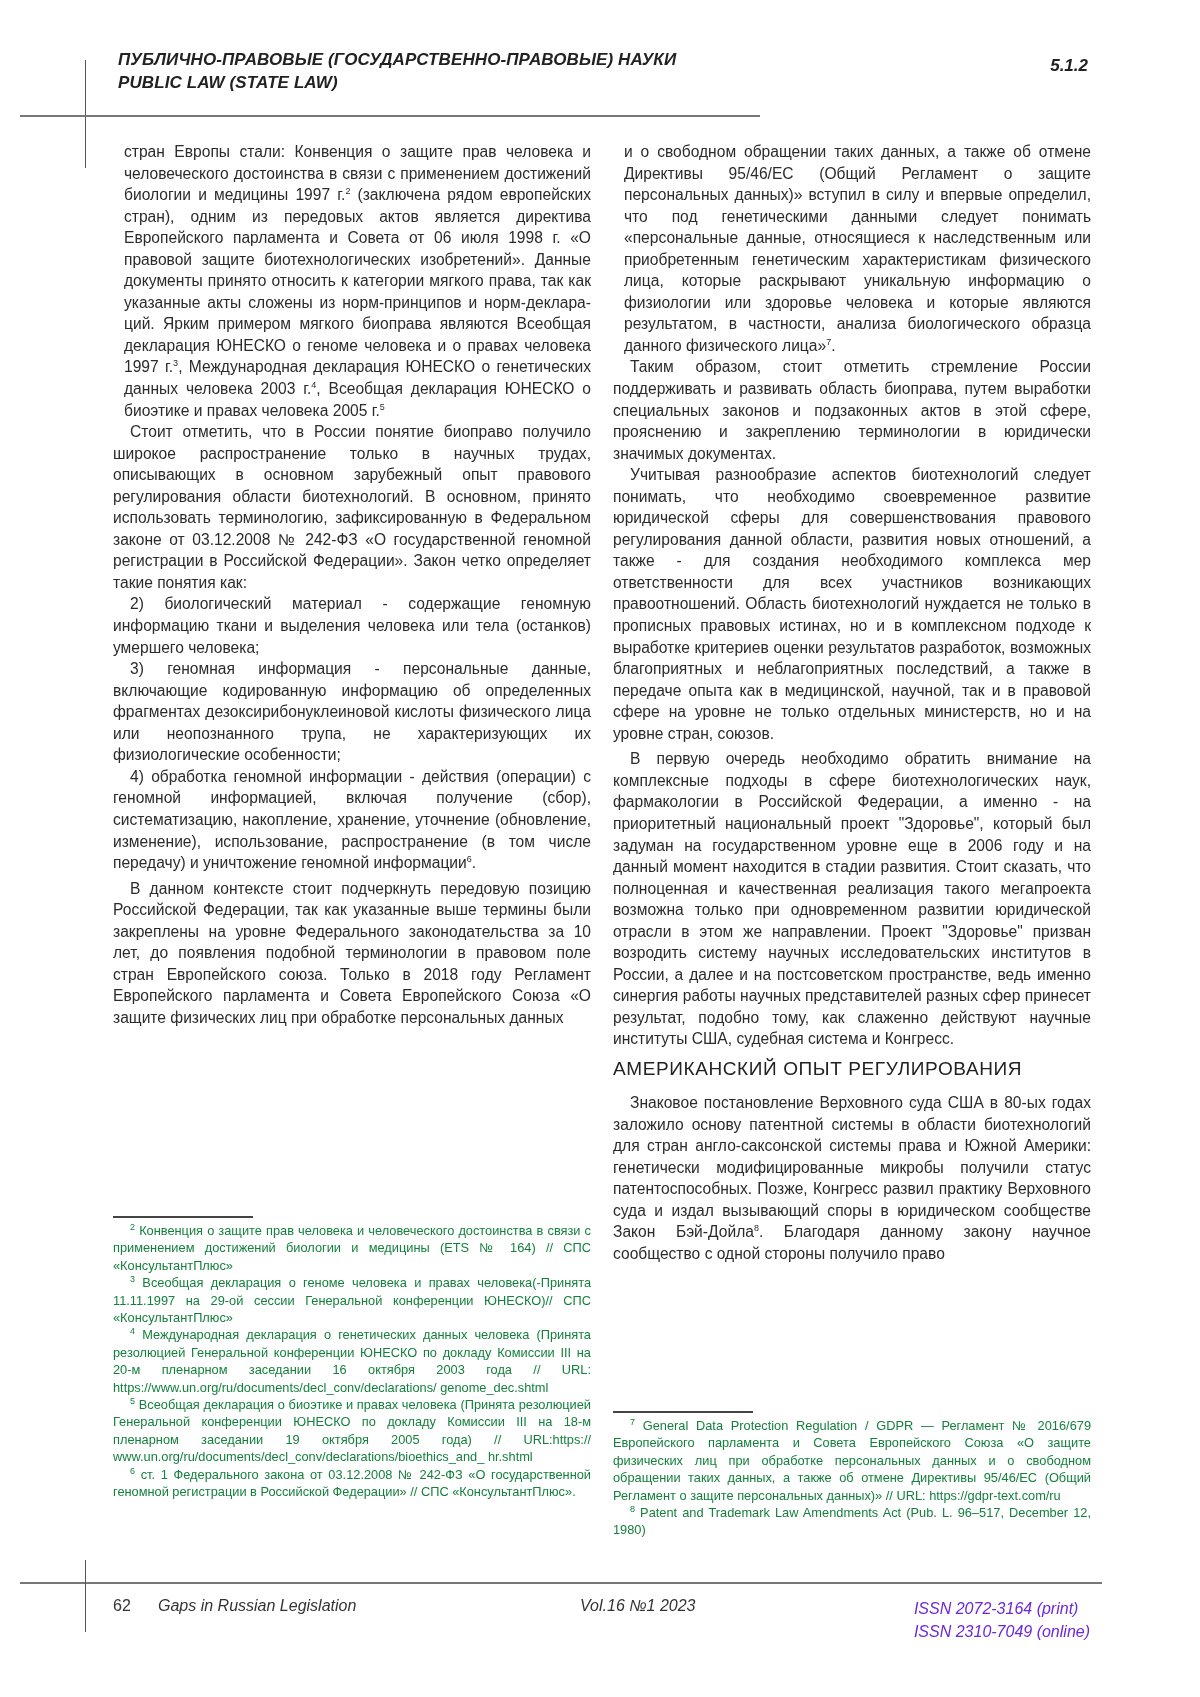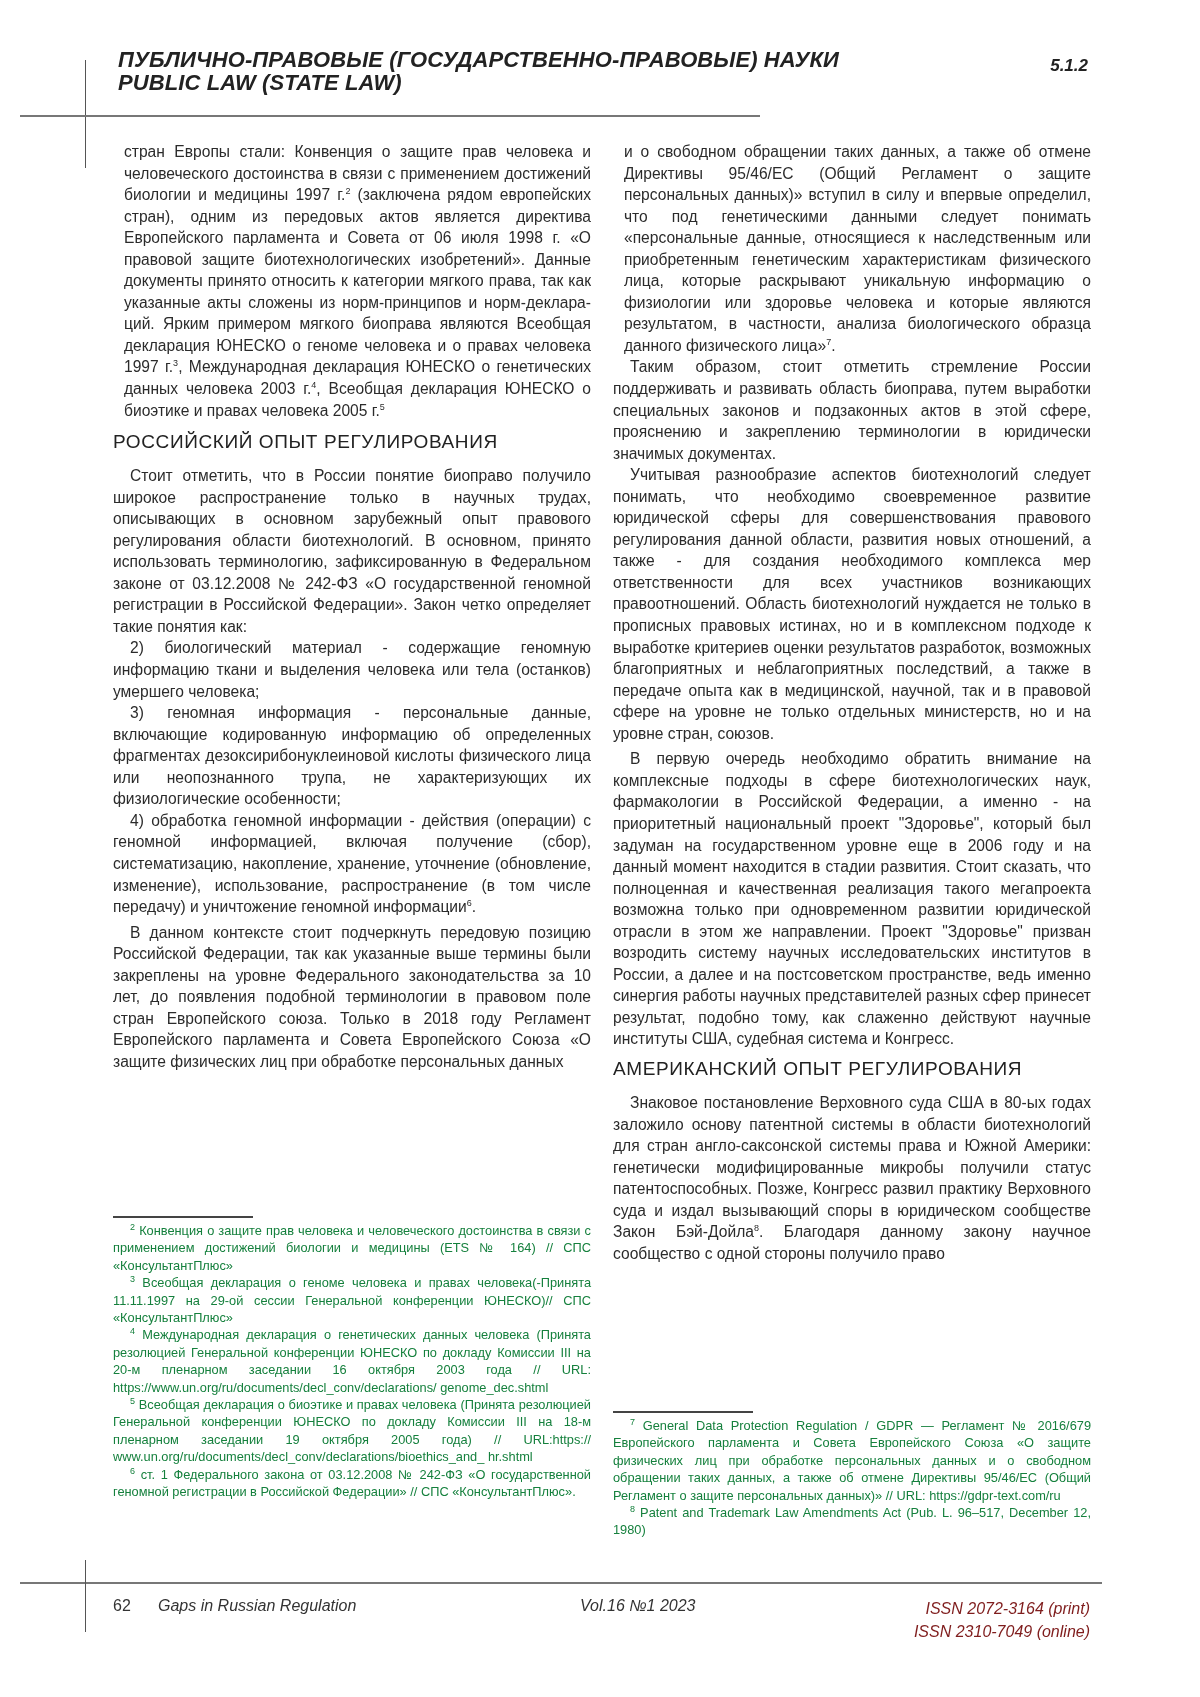--- a/index.html
+++ b/index.html
@@ -1,60 +1,59 @@
 <!DOCTYPE html>
 <html><head>
 <meta charset="utf-8">
 <style>
   html, body { margin: 0; padding: 0; background: #ffffff; }
   body { width: 1200px; height: 1697px; position: relative; overflow: hidden;
          font-family: "Liberation Sans", "DejaVu Sans", sans-serif; color: #2b2b2b; }
   .vline { position: absolute; left: 85px; width: 1px; background: #555; }
   .hline { position: absolute; height: 2px; background: #777; }
   .hdr { position: absolute; left: 118px; top: 48px; font-style: italic; font-weight: bold;
-         font-size: 22px; line-height: 23px; color: #222; letter-spacing: 0.1px; }
+         font-size: 17px; line-height: 23px; color: #222; letter-spacing: 0.1px; }
   .hdr-code { position: absolute; right: 112px; top: 56px; font-style: italic; font-weight: bold;
               font-size: 17px; color: #222; text-align: center; }
   .col { position: absolute; top: 141px; width: 478px; font-size: 15.6px; line-height: 21.55px;
          text-align: justify; hyphens: manual; }
   .col.left { left: 113px; }
   .col.right { left: 613px; }
   .col p { margin: 0; text-indent: 17px; }
   .col p.noindent { text-indent: 0; margin-left: 11px; }
   .col h2 { margin: 4px 0 10px 0; font-weight: normal; font-size: 19px; line-height: 26px;
             letter-spacing: 0.6px; color: #222; text-align: left; }
   sup { font-size: 9px; line-height: 0; vertical-align: super; }
   .fn-sep { width: 140px; height: 2px; background: #444; margin: 0 0 4px 0; }
   .fn { position: absolute; width: 478px; font-size: 12.8px; line-height: 17.4px;
         text-align: justify; color: #15803d; }
   .fn p { margin: 0; text-indent: 17px; word-break: break-word; }
   .fn.left { left: 113px; top: 1216px; }
   .fn.right { left: 613px; top: 1411px; }
   .footer { position: absolute; top: 1597px; font-style: italic; font-size: 16px; color: #333; }
   .pg { position: absolute; left: 113px; top: 1597px; font-size: 16px; color: #333; }
-  .issn { position: absolute; right: 110px; top: 1597px; text-align: right; font-style: italic;
-          font-size: 16px; line-height: 23px; color: #7f1d1d; }
+  .issn { position: absolute; right: 110px; top: 1597px; font-style: italic;
+          font-size: 16px; line-height: 23px; color: #6d28d9; }
 </style>
 </head>
 <body>
 
 <div class="vline" style="top:60px;height:108px;"></div>
 <div class="hline" style="left:20px;width:740px;top:115px;"></div>
 <div class="hline" style="left:20px;width:1082px;top:1582px;"></div>
 <div class="vline" style="top:1560px;height:72px;"></div>
 
 <div class="hdr">
   <div>ПУБЛИЧНО-ПРАВОВЫЕ (ГОСУДАРСТВЕННО-ПРАВОВЫЕ) НАУКИ</div>
   <div>PUBLIC LAW (STATE LAW)</div>
 </div>
 <div class="hdr-code">5.1.2</div>
 
 <div class="col left">
   <p class="noindent"><span>стран Европы стали: Конвенция о защите прав челове­ка и человеческого достоинства в связи с применением достижений биологии и медицины 1997 г.</span><sup>2</sup><span> (заключена рядом европейских стран), одним из передовых актов является директива Европейского парламента и Сове­та от 06 июля 1998 г. «О правовой защите биотехно­логических изобретений». Данные документы принято относить к категории мягкого права, так как указанные акты сложены из норм-принципов и норм-деклара­ций. Ярким примером мягкого биоправа являются Всеобщая декларация ЮНЕСКО о геноме человека и о правах человека 1997 г.</span><sup>3</sup><span>, Международная декларация ЮНЕСКО о генетических данных человека 2003 г.</span><sup>4</sup><span>, Все­общая декларация ЮНЕСКО о биоэтике и правах чело­века 2005 г.</span><sup>5</sup></p>
-  <h2 style="margin-top:8px;">РОССИЙСКИЙ ОПЫТ РЕГУЛИРОВАНИЯ</h2>
   <p>Стоит отметить, что в России понятие биоправо по­лучило широкое распространение только в научных трудах, описывающих в основном зарубежный опыт правового регулирования области биотехнологий. В основном, принято использовать терминологию, за­фиксированную в Федеральном законе от 03.12.2008 № 242-ФЗ «О государственной геномной регистрации в Российской Федерации». Закон четко определяет та­кие понятия как:</p>
   <p>2) биологический материал - содержащие геномную информацию ткани и выделения человека или тела (останков) умершего человека;</p>
   <p>3) геномная информация - персональные данные, включающие кодированную информацию об опреде­ленных фрагментах дезоксирибонуклеиновой кислоты физического лица или неопознанного трупа, не харак­теризующих их физиологические особенности;</p>
   <p><span>4) обработка геномной информации - действия (опе­рации) с геномной информацией, включая получение (сбор), систематизацию, накопление, хранение, уточ­нение (обновление, изменение), использование, рас­пространение (в том числе передачу) и уничтожение геномной информации</span><sup>6</sup>.</p>
   <p style="margin-top:4px;">В данном контексте стоит подчеркнуть передовую позицию Российской Федерации, так как указанные выше термины были закреплены на уровне Федераль­ного законодательства за 10 лет, до появления подоб­ной терминологии в правовом поле стран Европейско­го союза. Только в 2018 году Регламент Европейского парламента и Совета Европейского Союза «О защите физических лиц при обработке персональных данных</p>
 </div>
 
 <div class="fn left">
   <div class="fn-sep"></div>
   <p><sup>2</sup><span> Конвенция о защите прав человека и человеческого достоинства в связи с применением достижений биологии и медицины (ETS № 164) // СПС «КонсультантПлюс»</span></p>
@@ -73,18 +72,18 @@
   <p><span>Знаковое постановление Верховного суда США в 80-ых годах заложило основу патентной системы в области биотехнологий для стран англо-саксонской системы права и Южной Америки: генетически моди­фицированные микробы получили статус патентоспо­собных. Позже, Конгресс развил практику Верховного суда и издал вызывающий споры в юридическом сооб­ществе Закон Бэй-Дойла</span><sup>8</sup><span>. Благодаря данному закону научное сообщество с одной стороны получило право</span></p>
 </div>
 
 <div class="fn right">
   <div class="fn-sep"></div>
   <p><sup>7</sup><span> General Data Protection Regulation / GDPR — Регламент № 2016/679 Европейского парламента и Совета Европейского Союза «О защите физических лиц при обработке персональных данных и о свободном обращении таких данных, а также об отмене Директи­вы 95/46/ЕС (Общий Регламент о защите персональных данных)» // URL: https://gdpr-text.com/ru</span></p>
   <p><sup>8</sup><span> Patent and Trademark Law Amendments Act (Pub. L. 96–517, December 12, 1980)</span></p>
 </div>
 
 <div class="pg">62</div>
-<div class="footer" style="left:158px;">Gaps in Russian Regulation</div>
+<div class="footer" style="left:158px;">Gaps in Russian Legislation</div>
 <div class="footer" style="left:580px;">Vol.16  №1  2023</div>
 <div class="issn">
   <div>ISSN 2072-3164 (print)</div>
   <div>ISSN 2310-7049 (online)</div>
 </div>
 
 </body></html>

